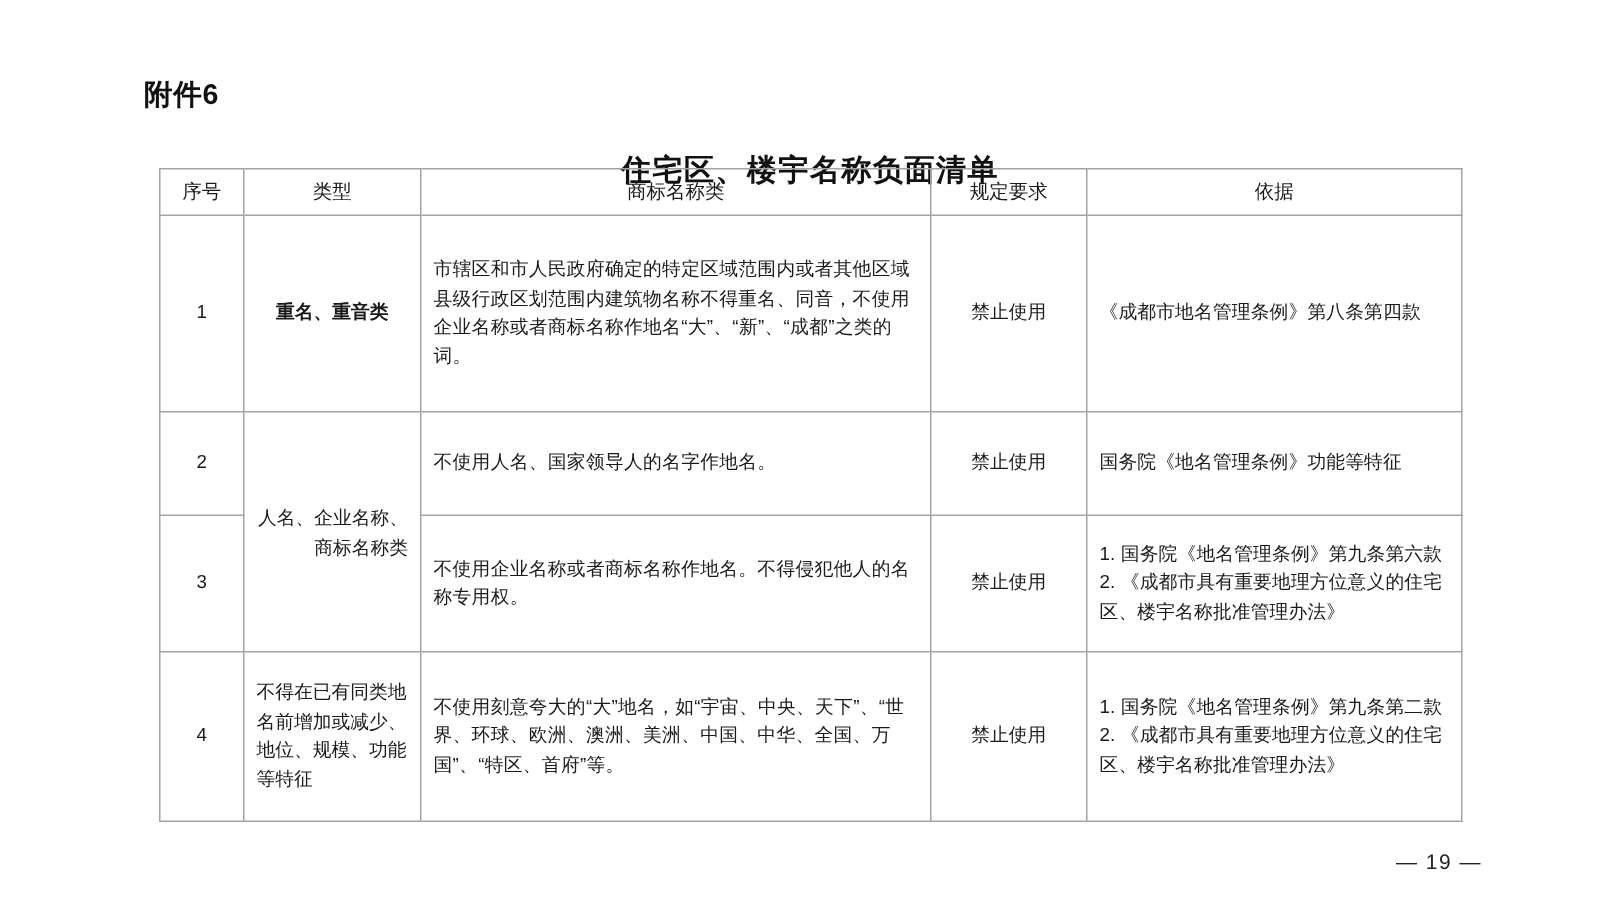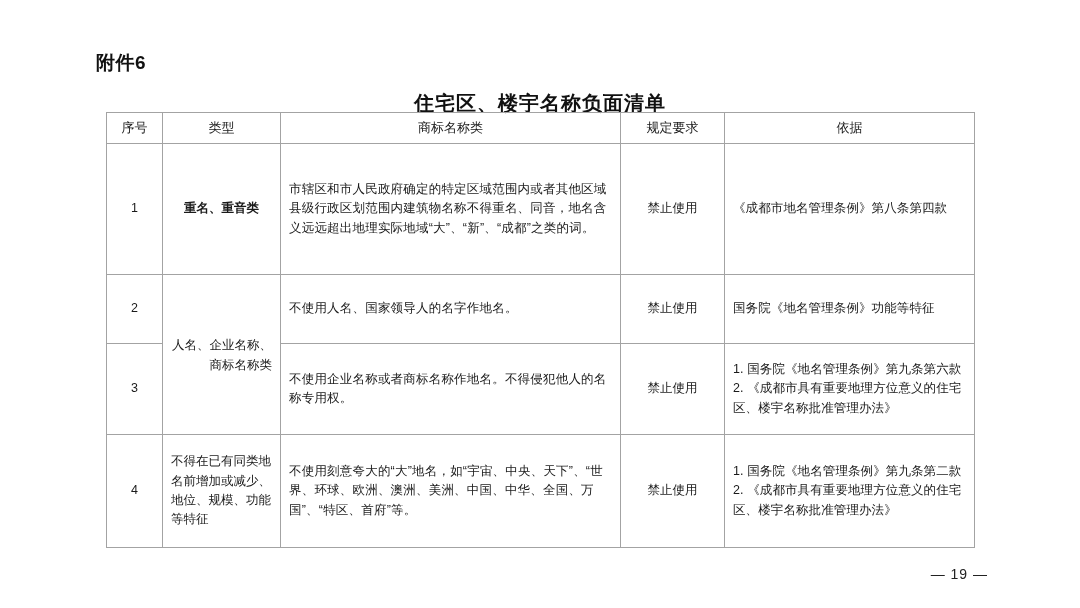--- a/index.html
+++ b/index.html
@@ -26,21 +26,21 @@
     left: 96px;
     top: 50px;
     font-size: 19px;
     font-weight: bold;
     letter-spacing: 0.5px;
     color: #111;
   }
   .doc-title {
     position: absolute;
     left: 0;
-    top: 90px;
+    top: 100px;
     width: 1080px;
     text-align: center;
     font-size: 20px;
     font-weight: bold;
     letter-spacing: 1px;
     color: #111;
   }
   table.main-table {
     position: absolute;
     left: 106px;
@@ -147,21 +147,21 @@
         <th>类型</th>
         <th>商标名称类</th>
         <th>规定要求</th>
         <th>依据</th>
       </tr>
     </thead>
     <tbody>
       <tr class="row1">
         <td class="cell-no">1</td>
         <td class="cell-type center-type">重名、重音类</td>
-        <td class="cell-desc">市辖区和市人民政府确定的特定区域范围内或者其他区域县级行政区划范围内建筑物名称不得重名、同音，地名含义远远超出地理实际地域“大”、“新”、“成都”之类的词。</td>
+        <td class="cell-desc">市辖区和市人民政府确定的特定区域范围内或者其他区域县级行政区划范围内建筑物名称不得重名、同音，不使用企业名称或者商标名称作地名“大”、“新”、“成都”之类的词。</td>
         <td class="cell-req">禁止使用</td>
         <td class="cell-basis">《成都市地名管理条例》第八条第四款</td>
       </tr>
 
       <tr class="row2">
         <td class="cell-no">2</td>
         <td class="cell-type" rowspan="2">
           <span class="type-merge-inner type-vertical-note">人名、企业名称、</span>
           <span class="type-merge-inner type-vertical-note">商标名称类</span>
         </td>

